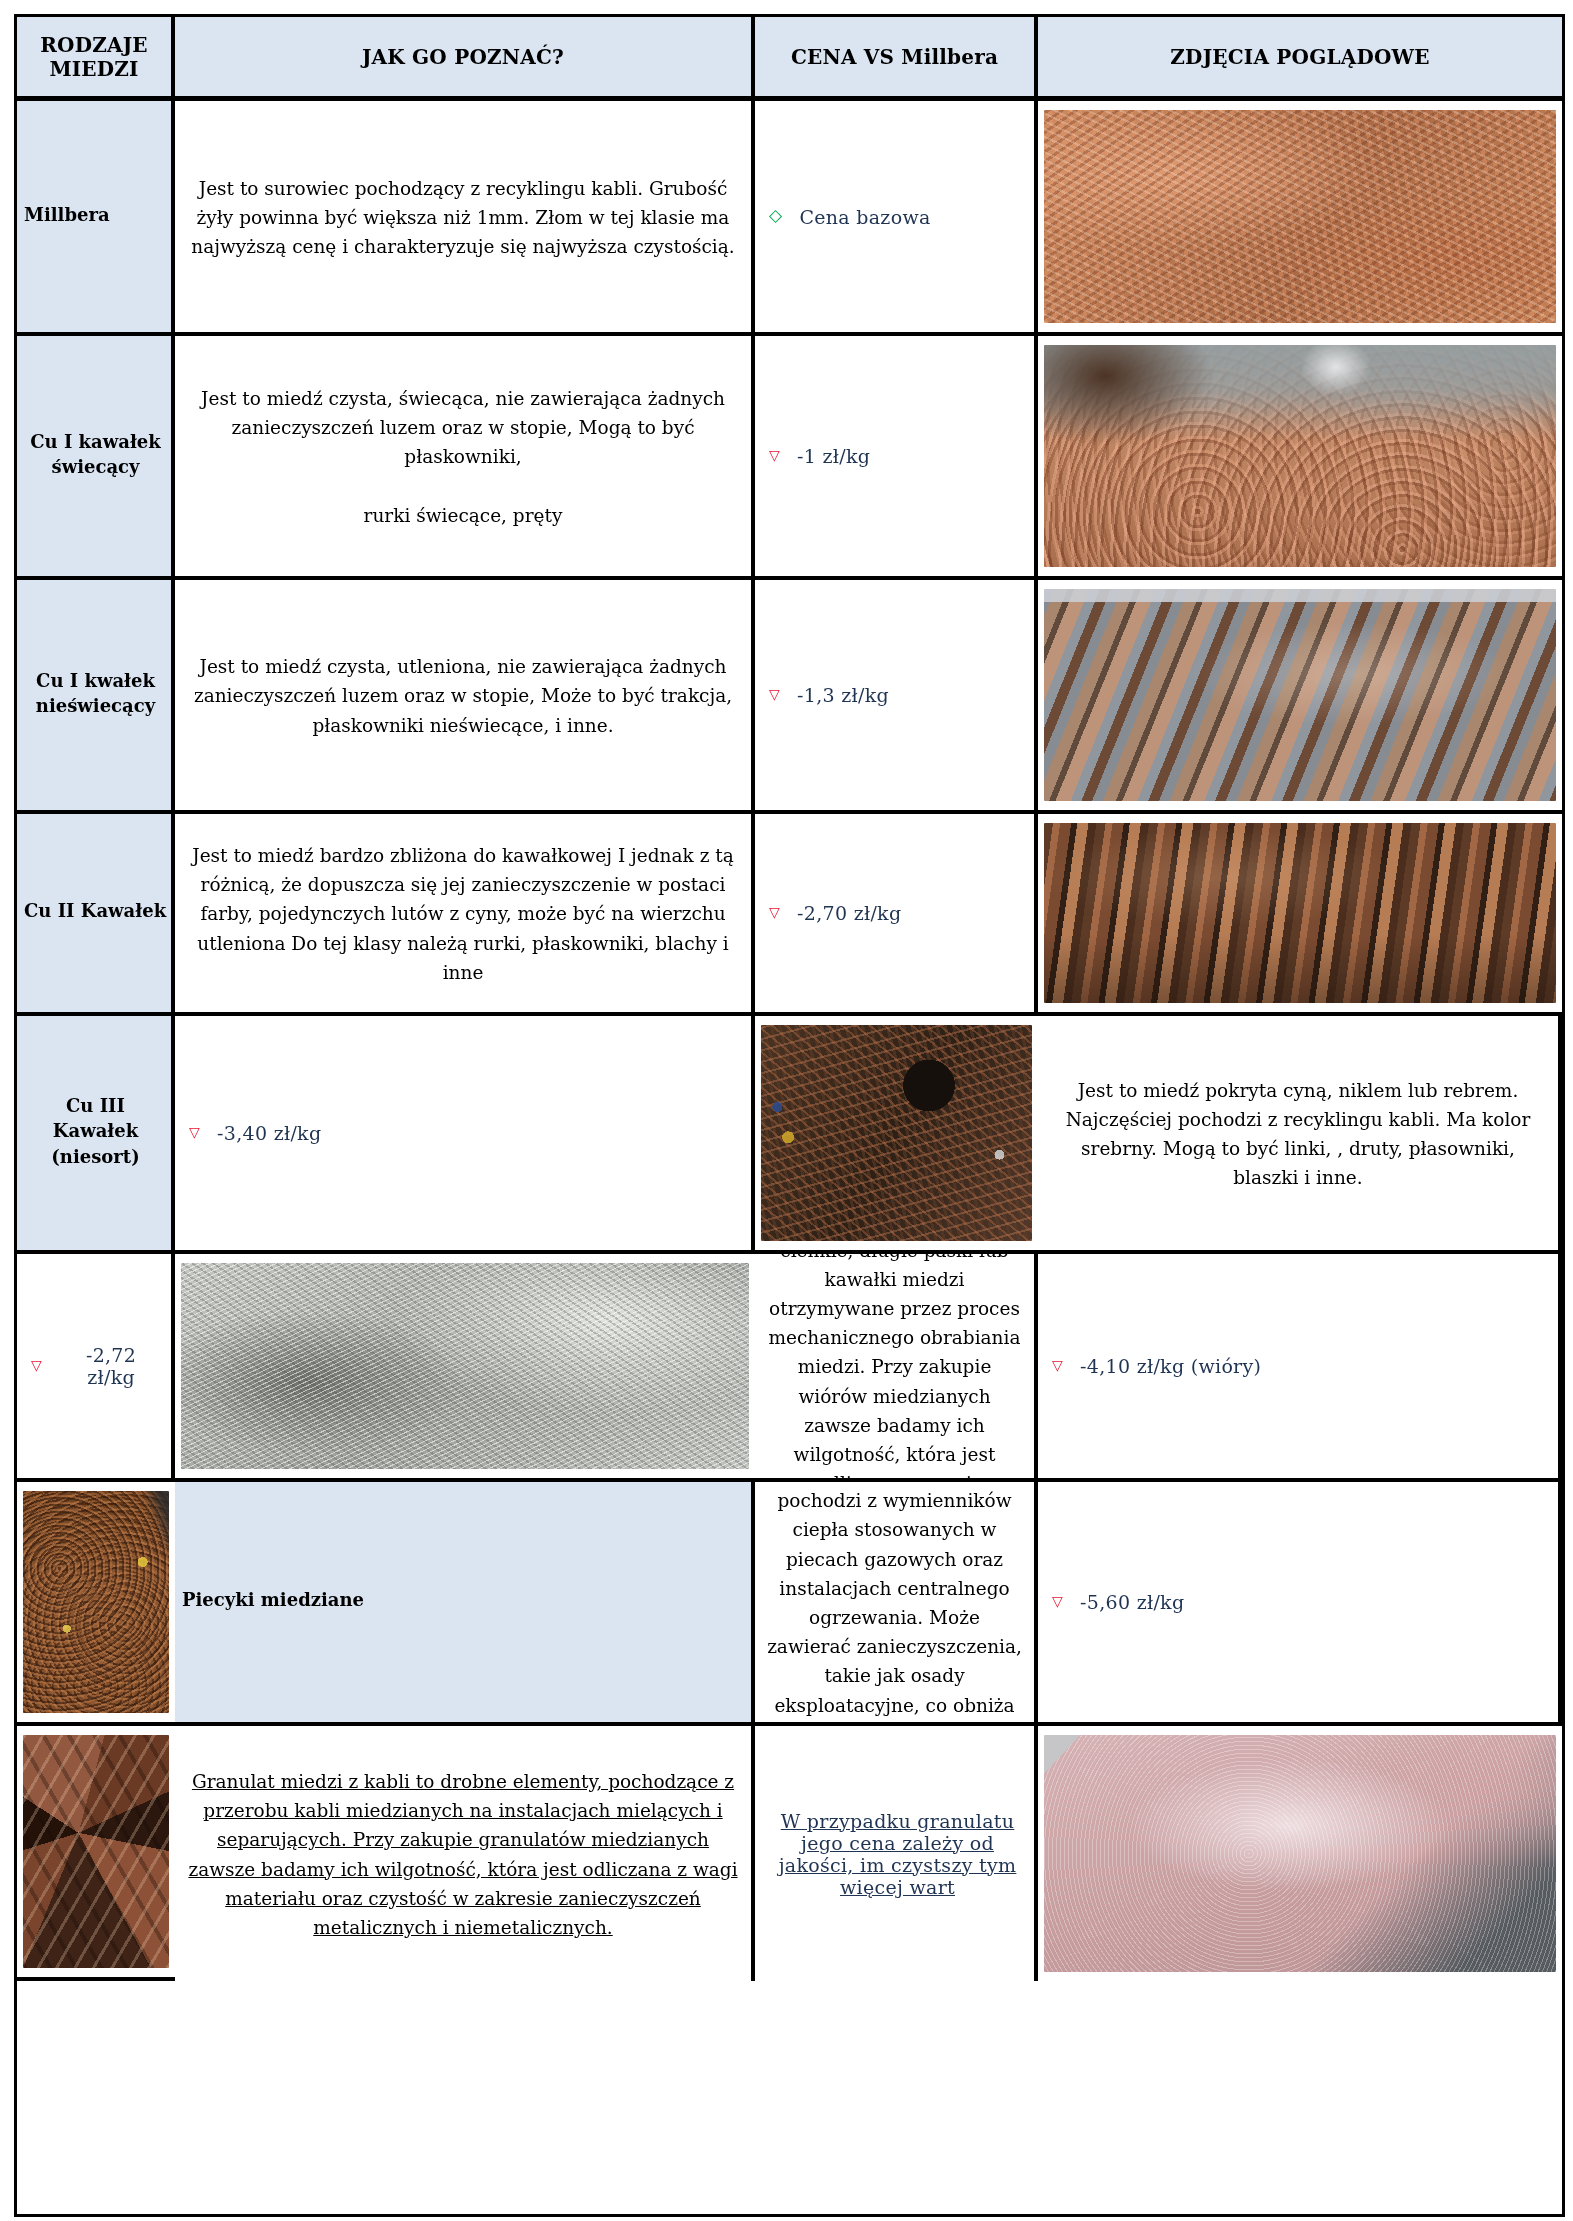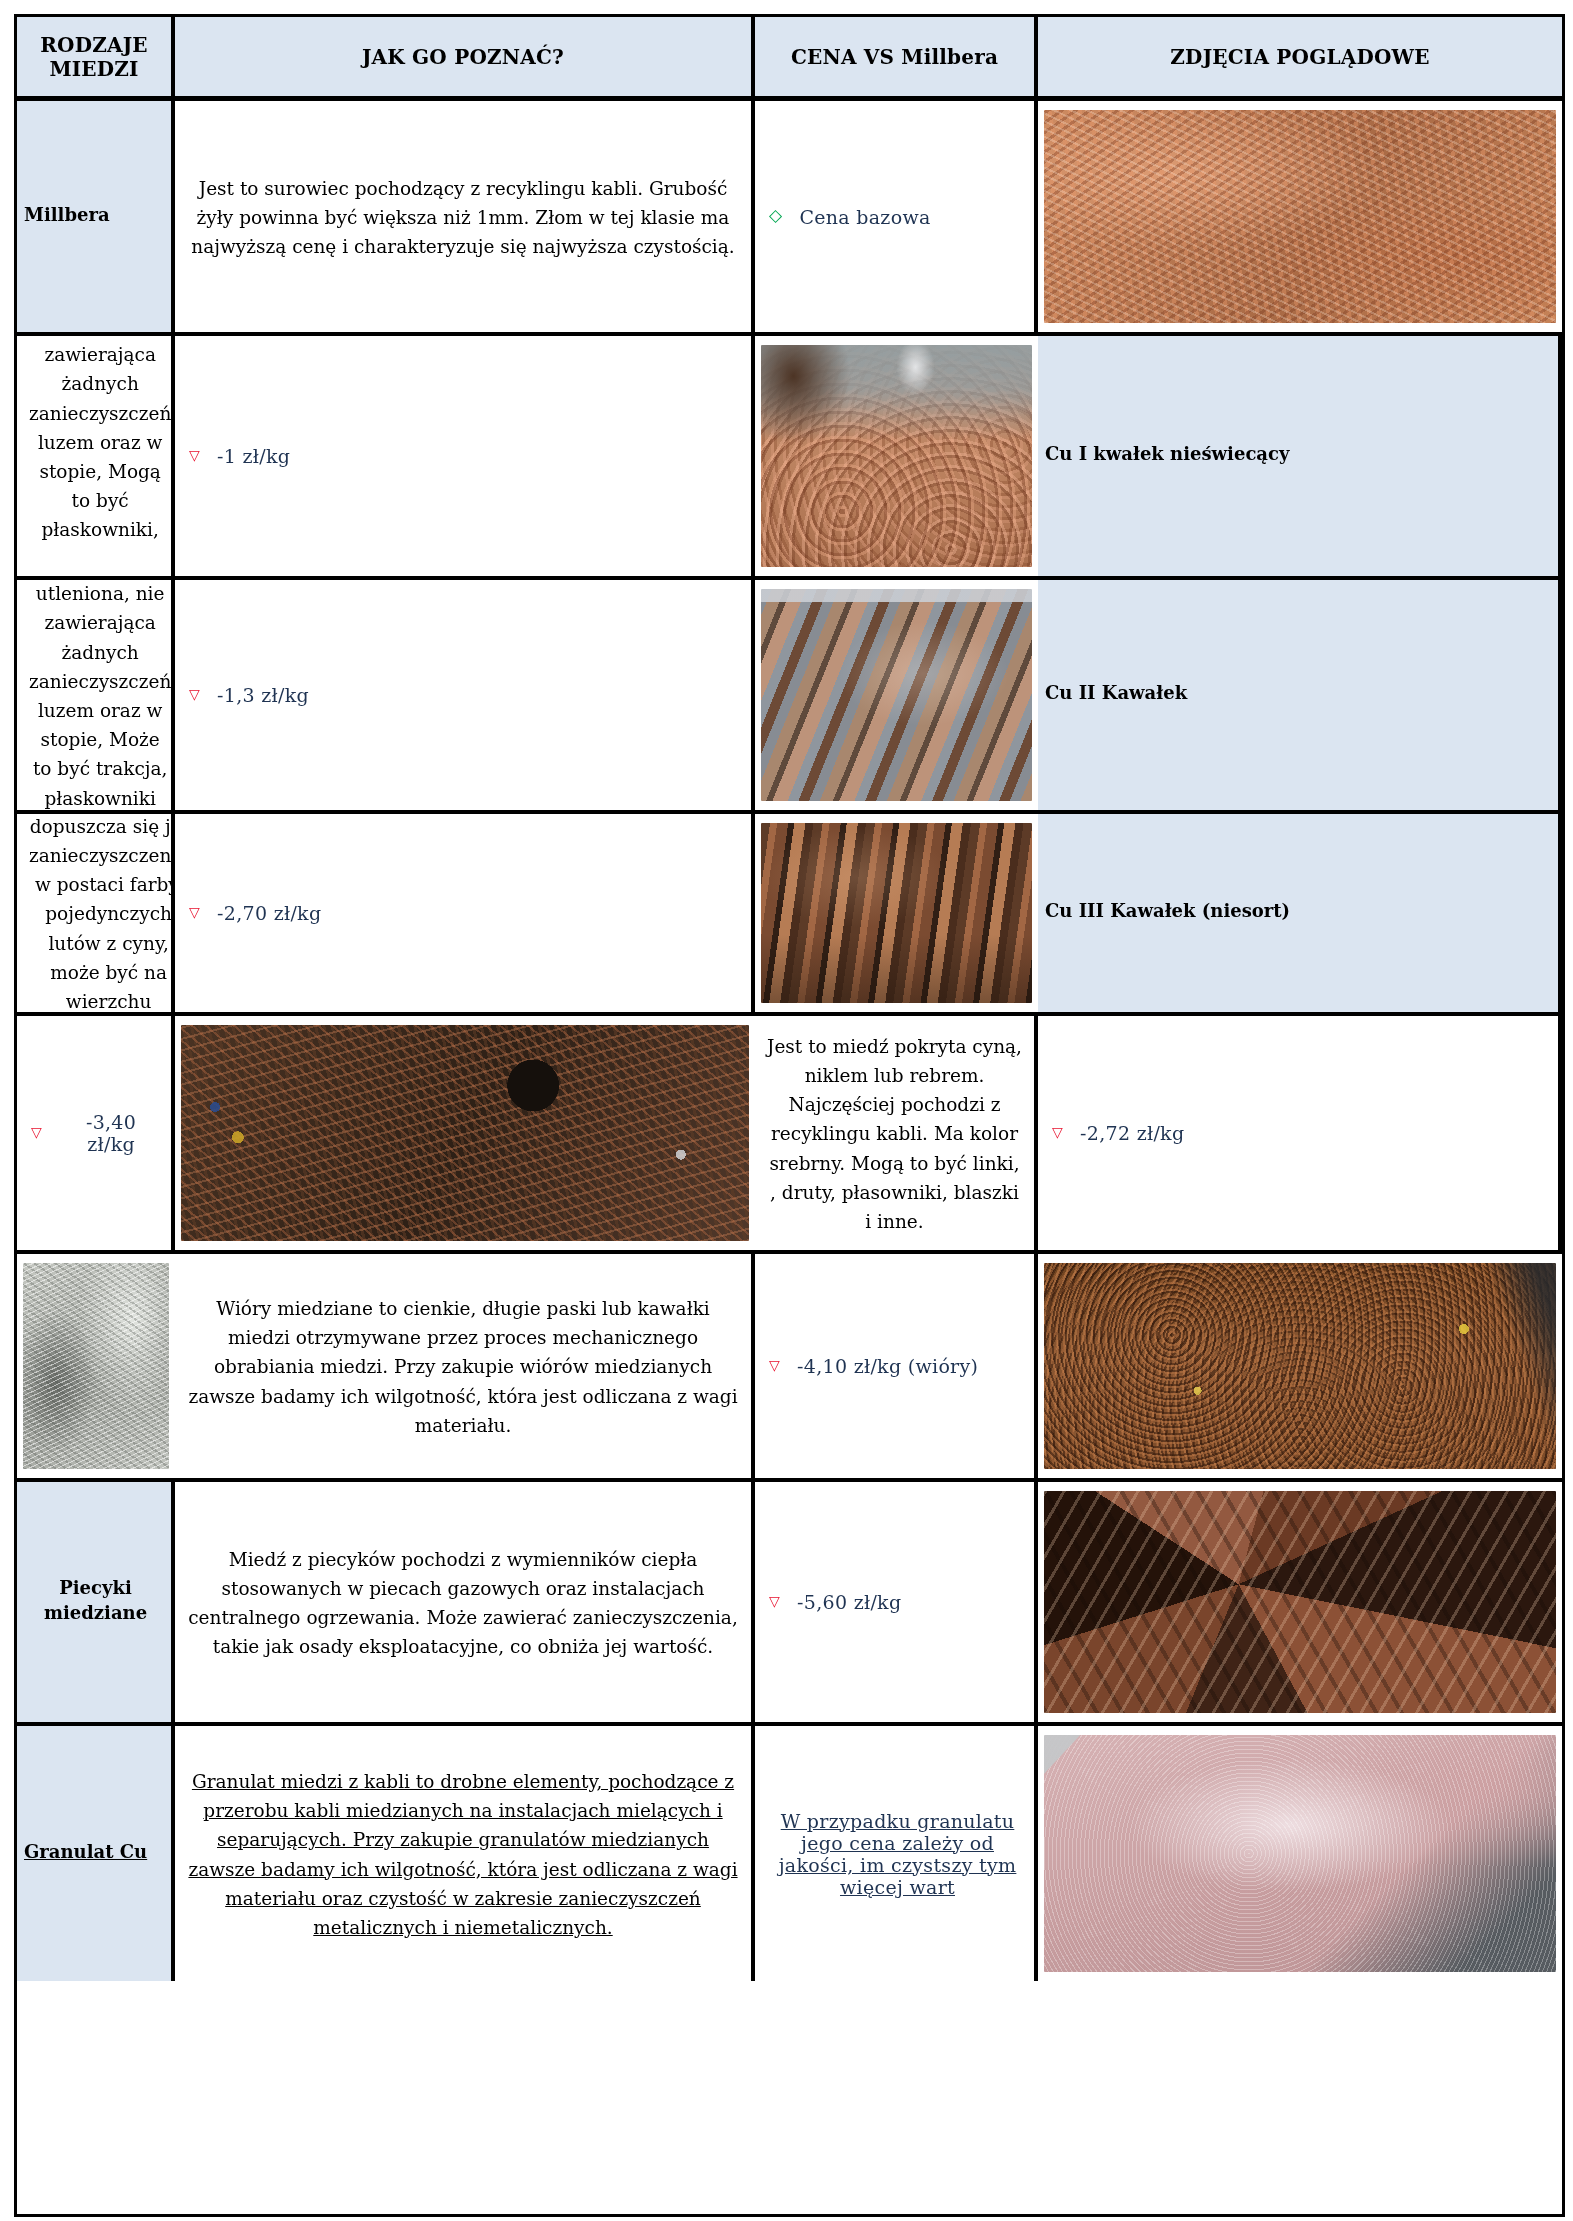--- a/index.html
+++ b/index.html
@@ -161,20 +161,23 @@
     <p>Jest to surowiec pochodzący z recyklingu kabli. Grubość żyły powinna być większa niż 1mm. Złom w tej klasie ma najwyższą cenę i charakteryzuje się najwyższa czystością.</p>
   </div>
   <div class="cell price c3 row-0">
     <span class="picon diamond">◇</span>
     <span class="ptext">Cena bazowa</span>
   </div>
   <div class="cell photocell c4 row-0">
     <div class="photo ph0"></div>
   </div>
 
+  <div class="cell label c1 row-1">
+    <span>Cu I kawałek świecący</span>
+  </div>
   <div class="cell desc c2 row-1">
     <p>Jest to miedź czysta, świecąca, nie zawierająca żadnych zanieczyszczeń luzem oraz w stopie, Mogą to być płaskowniki,
 
 rurki świecące, pręty</p>
   </div>
   <div class="cell price c3 row-1">
     <span class="picon triangle">▽</span>
     <span class="ptext">-1 zł/kg</span>
   </div>
   <div class="cell photocell c4 row-1">
@@ -249,23 +252,20 @@
     <p>Miedź z piecyków pochodzi z wymienników ciepła stosowanych w piecach gazowych oraz instalacjach centralnego ogrzewania. Może zawierać zanieczyszczenia, takie jak osady eksploatacyjne, co obniża jej wartość.</p>
   </div>
   <div class="cell price c3 row-7">
     <span class="picon triangle">▽</span>
     <span class="ptext">-5,60 zł/kg</span>
   </div>
   <div class="cell photocell c4 row-7">
     <div class="photo ph7"></div>
   </div>
 
-  <div class="cell label c1 row-8 last-row">
-    <span>Granulat Cu</span>
-  </div>
   <div class="cell desc c2 row-8 last-row">
     <p>Granulat miedzi z kabli to drobne elementy, pochodzące z przerobu kabli miedzianych na instalacjach mielących i separujących. Przy zakupie granulatów miedzianych zawsze badamy ich wilgotność, która jest odliczana z wagi materiału oraz czystość w zakresie zanieczyszczeń metalicznych i niemetalicznych.</p>
   </div>
   <div class="cell price c3 row-8 last-row">
 
     <span class="ptext">W przypadku granulatu jego cena zależy od jakości, im czystszy tym więcej wart</span>
   </div>
   <div class="cell photocell c4 row-8 last-row">
     <div class="photo ph8"></div>
   </div>

